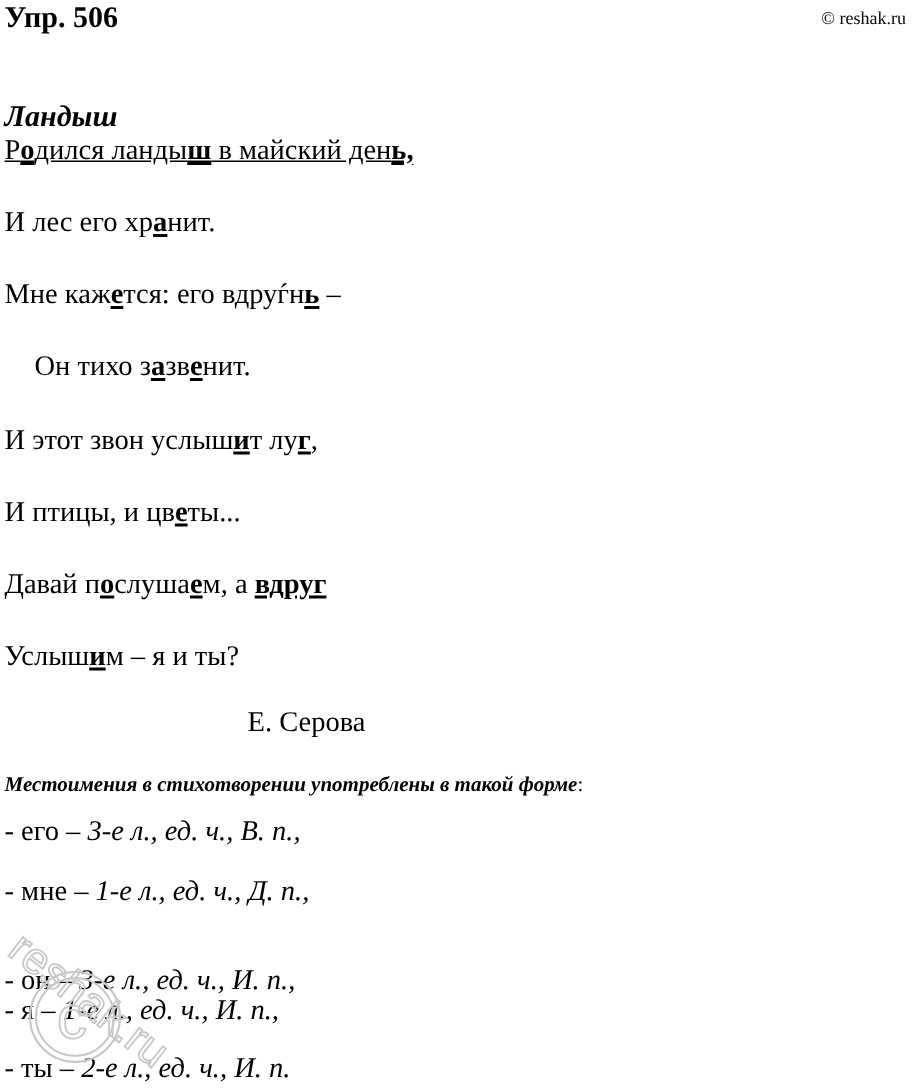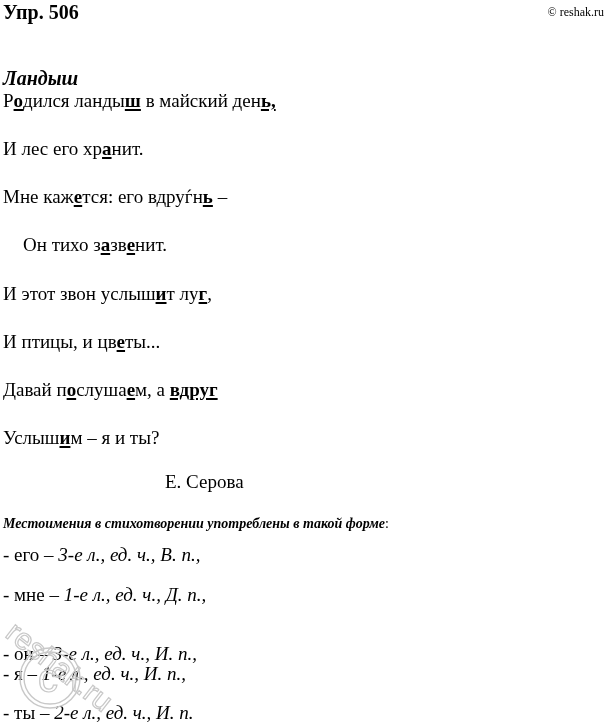--- a/index.html
+++ b/index.html
@@ -92,21 +92,21 @@
   </style>
 </head>
 <body>
 
 <div class="header-title">Упр. 506</div>
 <div class="copyright">© reshak.ru</div>
 
 <div class="poem-title">Ландыш</div>
 
 <div id="poem">
-    <div class="poem-line" style="top: 89px;"><span>Р</span><span class="hl">о</span><span>дился ланды</span><span class="hl">ш</span><span> в майский ден</span><span class="hl">ь,</span></div>
+    <div class="poem-line" style="top: 89px; text-decoration: underline;"><span>Р</span><span class="hl">о</span><span>дился ланды</span><span class="hl">ш</span><span> в майский ден</span><span class="hl">ь,</span></div>
     <div class="poem-line" style="top: 137px;"><span>И лес его хр</span><span class="hl">а</span><span>нит.</span></div>
     <div class="poem-line" style="top: 185px;"><span>Мне каж</span><span class="hl">е</span><span>тся: его вдруѓн</span><span class="hl">ь</span><span> –</span></div>
     <div class="poem-line" style="top: 233px; margin-left: 20px;"><span>Он тихо з</span><span class="hl">а</span><span>зв</span><span class="hl">е</span><span>нит.</span></div>
     <div class="poem-line" style="top: 282px;"><span>И этот звон услыш</span><span class="hl">и</span><span>т лу</span><span class="hl">г</span><span>,</span></div>
     <div class="poem-line" style="top: 330px; text-align: center;"><span>И птицы, и цв</span><span class="hl">е</span><span>ты...</span></div>
     <div class="poem-line" style="top: 378px;"><span>Давай п</span><span class="hl">о</span><span>слуша</span><span class="hl">е</span><span>м, а </span><span class="hl">вдруг</span></div>
     <div class="poem-line" style="top: 426px;"><span>Услыш</span><span class="hl">и</span><span>м – я и ты?</span></div>
   </div>
 
 <div class="author">Е. Серова</div>

